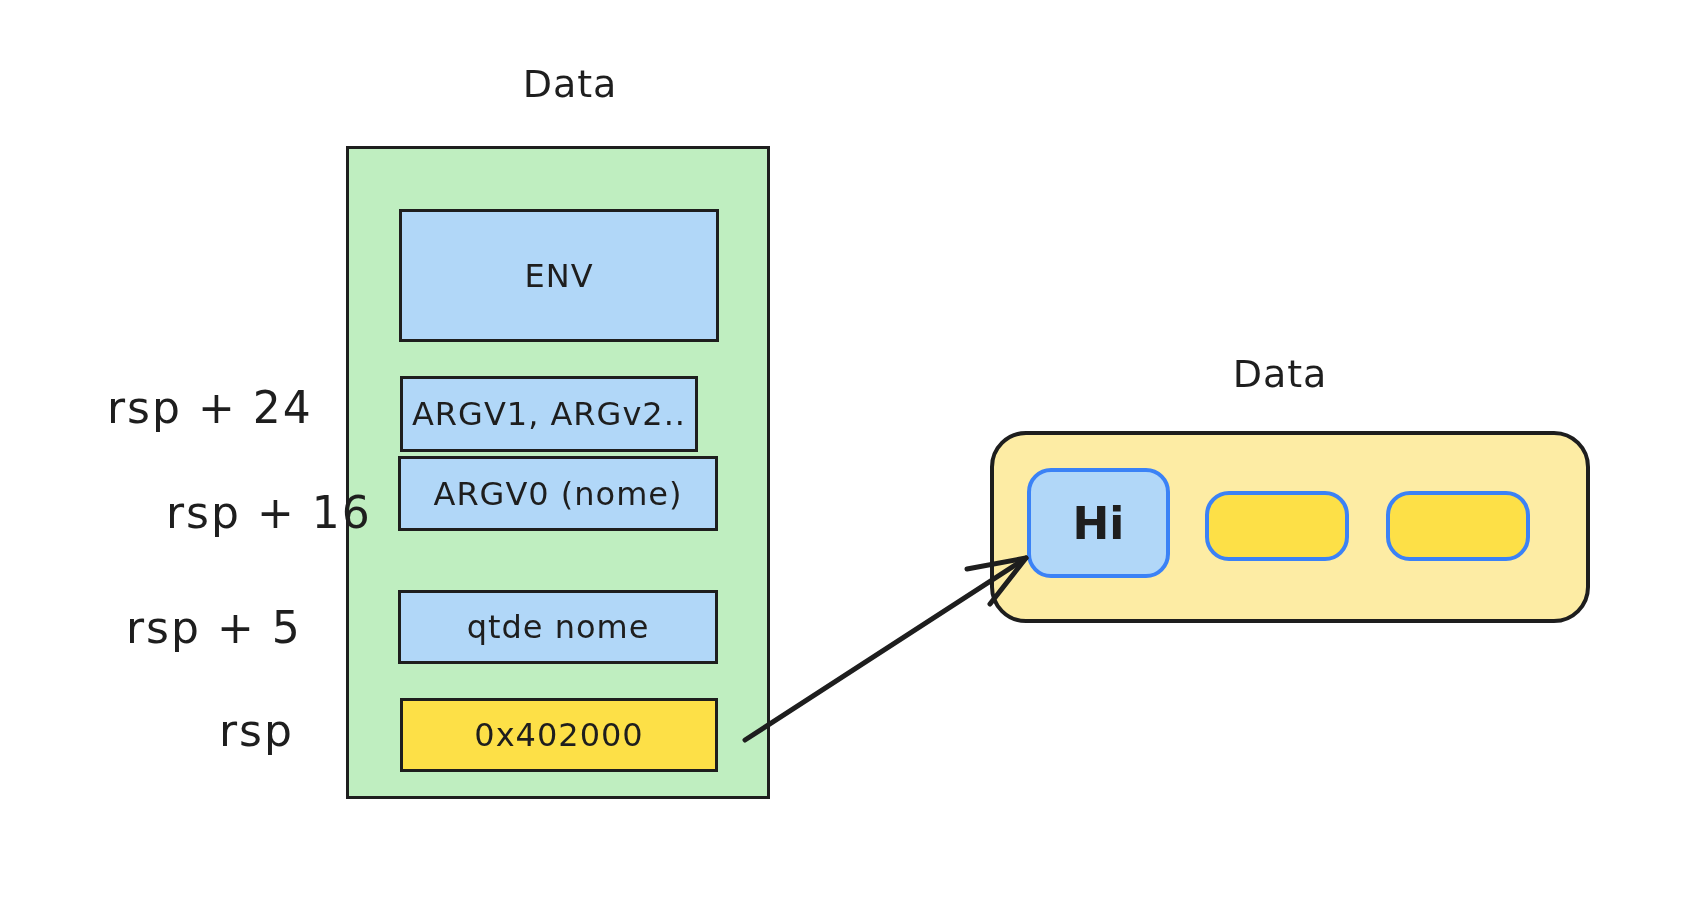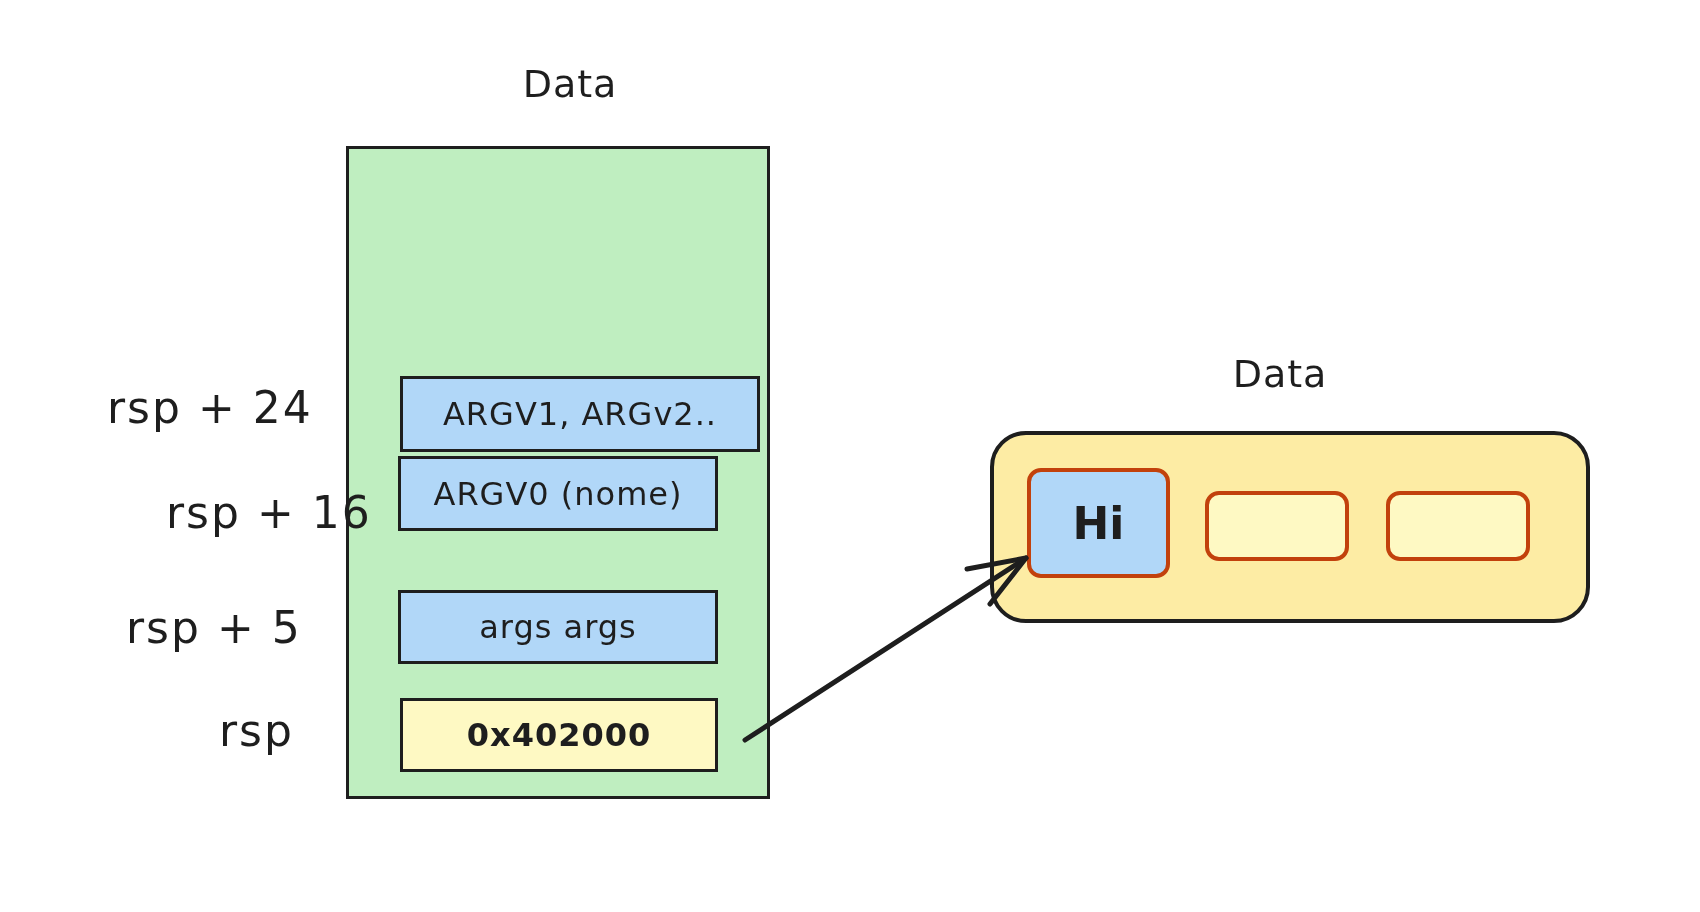--- a/index.html
+++ b/index.html
@@ -7,37 +7,38 @@
          font-family:"DejaVu Sans", sans-serif; color:#1e1e1e; }
   .abs { position:absolute; }
   .title { font-size:38px; letter-spacing:1px; text-align:center; }
   .label { font-size:44px; white-space:nowrap; letter-spacing:2px; }
   .stack { left:346px; top:146px; width:424px; height:653px;
            background:#bfeec0; border:3px solid #1e1e1e; box-sizing:border-box; }
   .cell { position:absolute; box-sizing:border-box; border:3px solid #1e1e1e;
           display:flex; align-items:center; justify-content:center;
           font-size:32px; letter-spacing:1px; white-space:nowrap; }
   .blue { background:#b1d7f8; }
-  .yellow { background:#fef9c3;font-weight:bold; }
+  .yellow { background:#fde047; }
   .data-box { left:990px; top:431px; width:600px; height:192px;
               background:#fdeca4; border:4px solid #1e1e1e; border-radius:36px;
               box-sizing:border-box; }
-  .slot { position:absolute; box-sizing:border-box; border:4px solid #c2410c;
-          border-radius:14px; display:flex; align-items:center; justify-content:center; }
+  .slot { position:absolute; box-sizing:border-box; border:4px solid #3b82f6;
+          border-radius:24px; display:flex; align-items:center; justify-content:center; }
   svg.overlay { position:absolute; left:0; top:0; pointer-events:none; }
 </style>
 </head>
 <body>
 
 <div class="abs title" style="left:470px; top:62px; width:200px;">Data</div>
 
 <div class="abs stack">
-  <div class="cell blue" style="left:51px; top:227px; width:360px; height:76px;">ARGV1, ARGv2..</div>
+  <div class="cell blue" style="left:50px; top:60px; width:320px; height:133px;">ENV</div>
+  <div class="cell blue" style="left:51px; top:227px; width:298px; height:76px;">ARGV1, ARGv2..</div>
   <div class="cell blue" style="left:49px; top:307px; width:320px; height:75px;">ARGV0 (nome)</div>
-  <div class="cell blue" style="left:49px; top:441px; width:320px; height:74px;">args args</div>
+  <div class="cell blue" style="left:49px; top:441px; width:320px; height:74px;">qtde nome</div>
   <div class="cell yellow" style="left:51px; top:549px; width:318px; height:74px;">0x402000</div>
 </div>
 
 <div class="abs label" style="left:107px; top:382px;">rsp + 24</div>
 <div class="abs label" style="left:118px; top:487px;margin-left:48px;">rsp + 16</div>
 <div class="abs label" style="left:126px; top:602px;">rsp + 5</div>
 <div class="abs label" style="left:219px; top:705px;">rsp</div>
 
 <div class="abs title" style="left:1180px; top:352px; width:200px;">Data</div>
 

